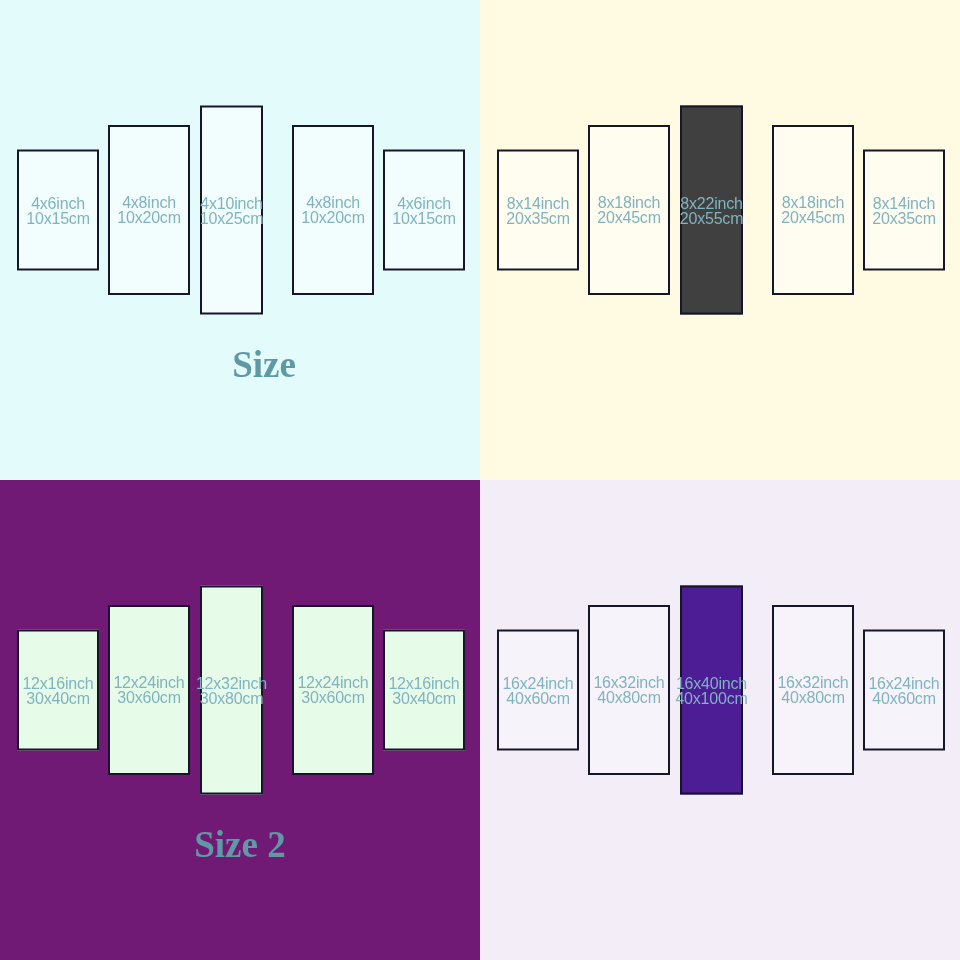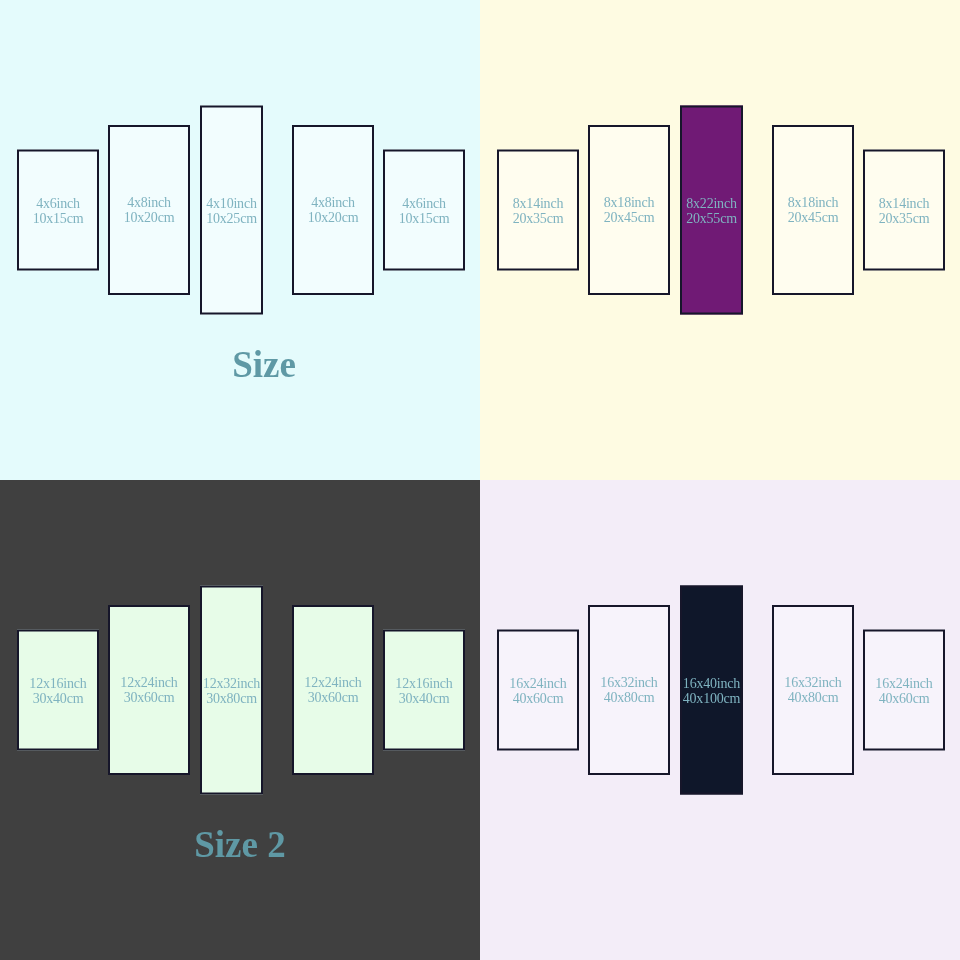--- a/index.html
+++ b/index.html
@@ -51,22 +51,22 @@
   }
 
   
   .panel.p0 { left: 17px;  width: 82px;  height: 121px; }
   .panel.p1 { left: 108px; width: 82px;  height: 170px; }
   .panel.p2 { left: 200px; width: 63px;  height: 209px; }
   .panel.p3 { left: 292px; width: 82px;  height: 170px; }
   .panel.p4 { left: 383px; width: 82px;  height: 121px; }
 
   .panel-label {
-    font-family: Liberation Serif, serif;
-    font-size: 14px;
+    font-family: Liberation Sans, sans-serif;
+    font-size: 16px;
     line-height: 15px;
     font-weight: 400;
     color: #7FB3C0;
     text-align: center;
     white-space: nowrap;
     letter-spacing: -0.2px;
   }
 
   .panel-label .line {
     display: block;
@@ -136,42 +136,42 @@
           <span class="line">8x14inch</span>
           <span class="line">20x35cm</span>
         </span>
       </div>
       <div class="panel p1" style="background: rgb(255, 253, 239); border-color: rgb(22, 22, 42);">
         <span class="panel-label" style="color: rgb(127, 179, 192);">
           <span class="line">8x18inch</span>
           <span class="line">20x45cm</span>
         </span>
       </div>
-      <div class="panel p2" style="background: #701a75; border-color: rgb(22, 22, 42);">
+      <div class="panel p2" style="background: #404040; border-color: rgb(22, 22, 42);">
         <span class="panel-label" style="color: rgb(127, 179, 192);">
           <span class="line">8x22inch</span>
           <span class="line">20x55cm</span>
         </span>
       </div>
       <div class="panel p3" style="background: rgb(255, 253, 239); border-color: rgb(22, 22, 42);">
         <span class="panel-label" style="color: rgb(127, 179, 192);">
           <span class="line">8x18inch</span>
           <span class="line">20x45cm</span>
         </span>
       </div>
       <div class="panel p4" style="background: rgb(255, 253, 239); border-color: rgb(22, 22, 42);">
         <span class="panel-label" style="color: rgb(127, 179, 192);">
           <span class="line">8x14inch</span>
           <span class="line">20x35cm</span>
         </span>
       </div>
     </div>
   </div>
 
-  <div class="quadrant row-bottom" style="background: #404040;">
+  <div class="quadrant row-bottom" style="background: #701a75;">
     <div class="panel-row">
       <div class="panel p0" style="background: rgb(231, 252, 232); border-color: rgb(22, 22, 42);">
         <span class="panel-label" style="color: rgb(127, 179, 192);">
           <span class="line">12x16inch</span>
           <span class="line">30x40cm</span>
         </span>
       </div>
       <div class="panel p1" style="background: rgb(231, 252, 232); border-color: rgb(22, 22, 42);">
         <span class="panel-label" style="color: rgb(127, 179, 192);">
           <span class="line">12x24inch</span>
@@ -207,21 +207,21 @@
           <span class="line">16x24inch</span>
           <span class="line">40x60cm</span>
         </span>
       </div>
       <div class="panel p1" style="background: rgb(247, 243, 251); border-color: rgb(22, 22, 42);">
         <span class="panel-label" style="color: rgb(127, 179, 192);">
           <span class="line">16x32inch</span>
           <span class="line">40x80cm</span>
         </span>
       </div>
-      <div class="panel p2" style="background: #0f172a; border-color: rgb(22, 22, 42);">
+      <div class="panel p2" style="background: #4c1d95; border-color: rgb(22, 22, 42);">
         <span class="panel-label" style="color: rgb(127, 179, 192);">
           <span class="line">16x40inch</span>
           <span class="line">40x100cm</span>
         </span>
       </div>
       <div class="panel p3" style="background: rgb(247, 243, 251); border-color: rgb(22, 22, 42);">
         <span class="panel-label" style="color: rgb(127, 179, 192);">
           <span class="line">16x32inch</span>
           <span class="line">40x80cm</span>
         </span>

